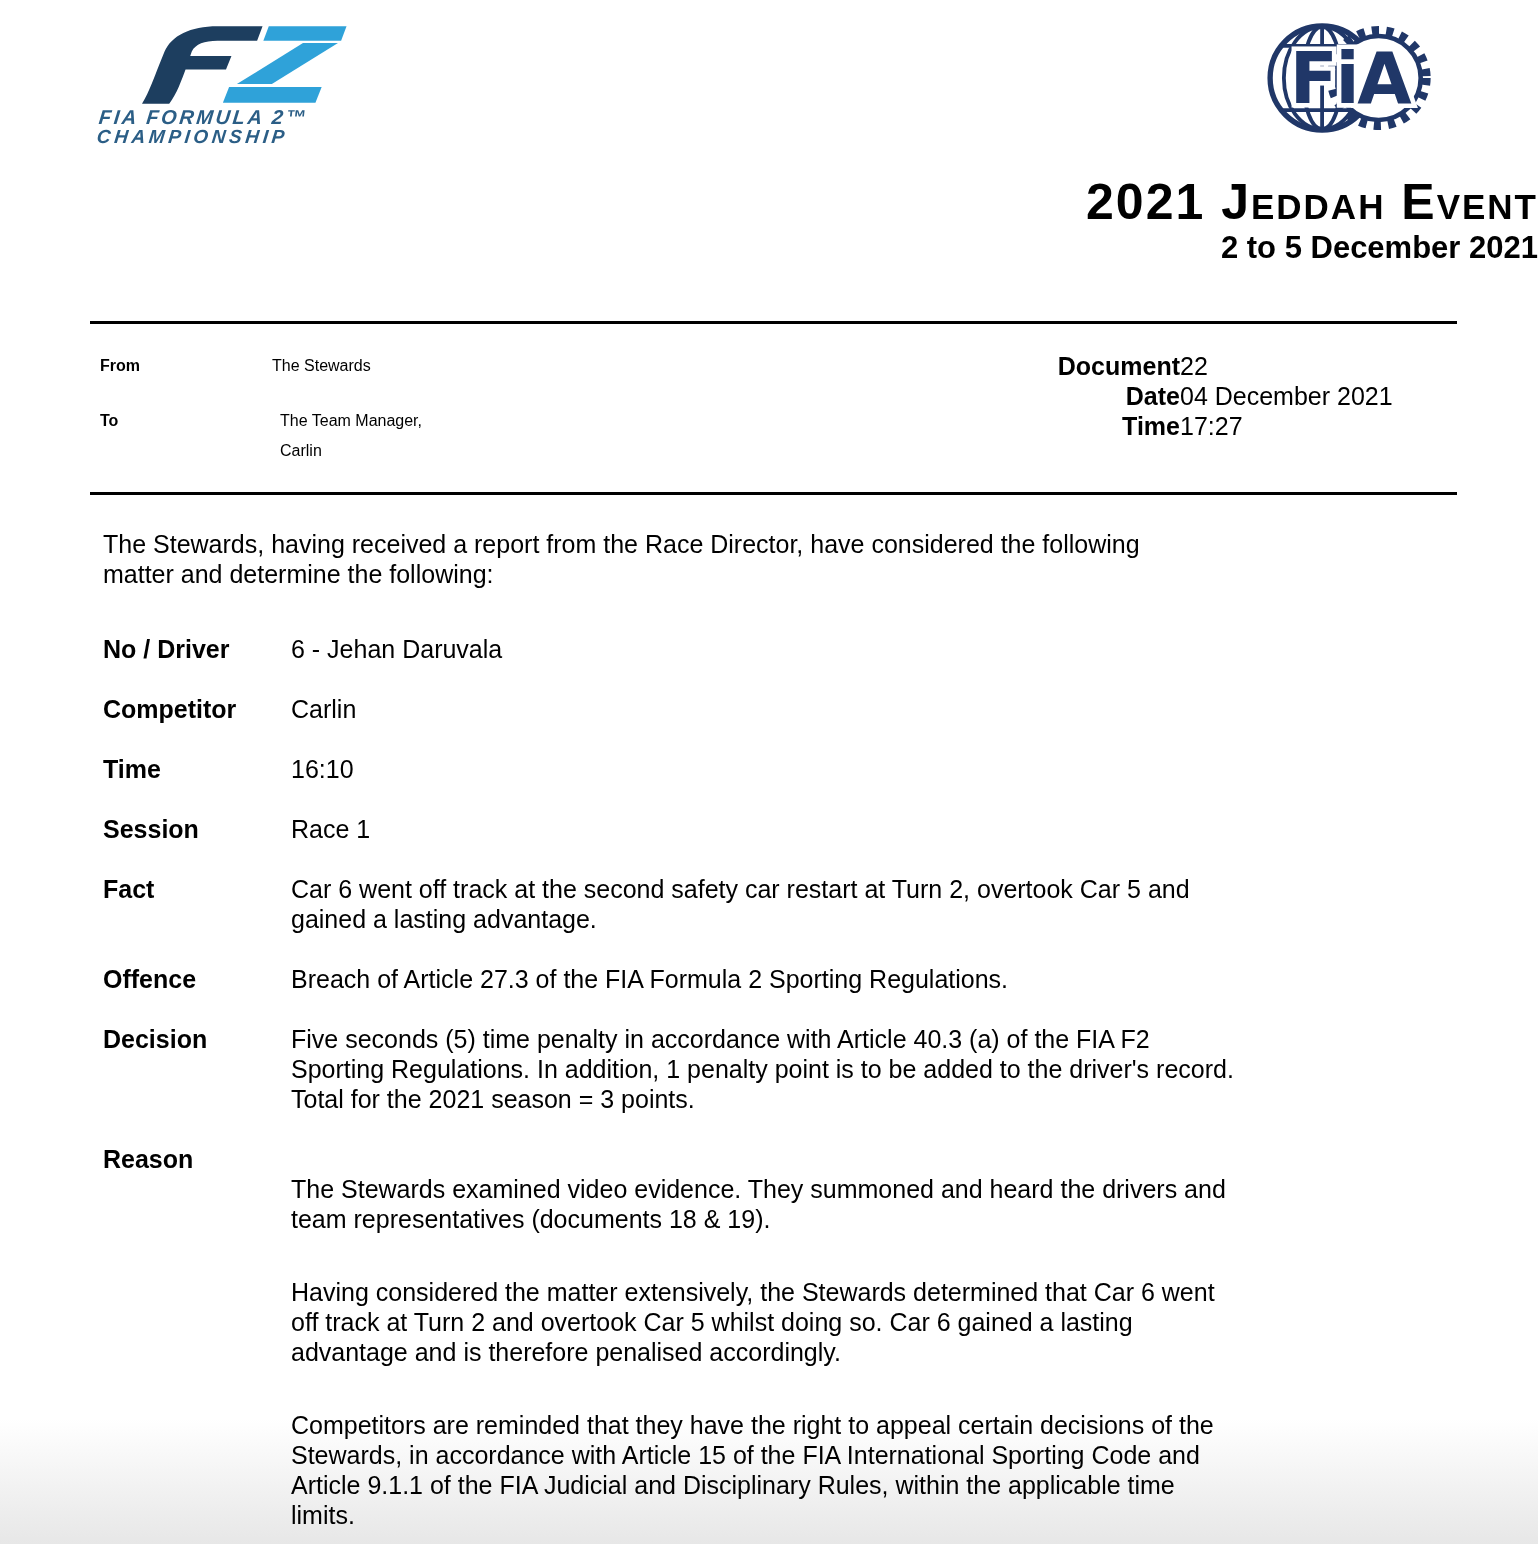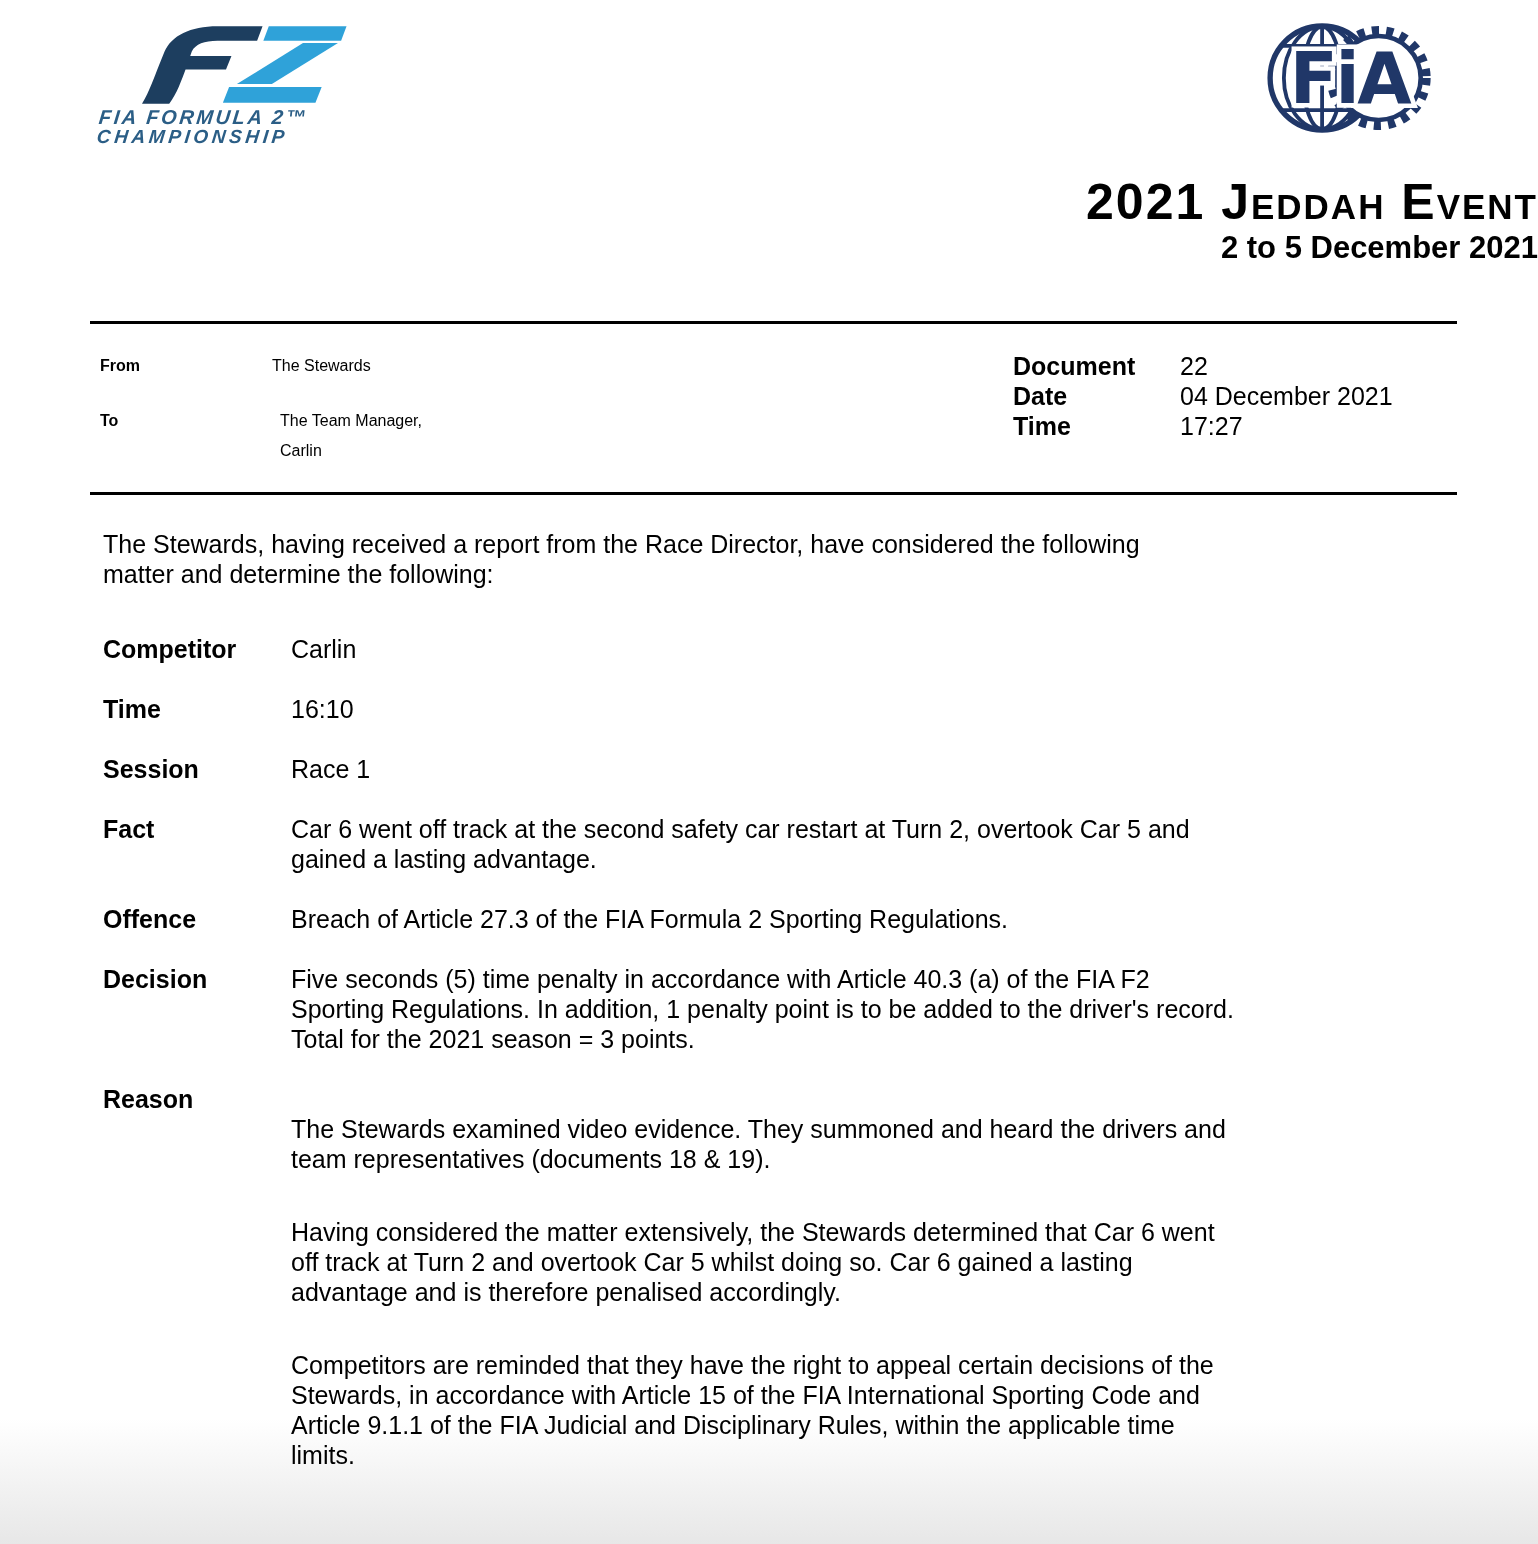--- a/index.html
+++ b/index.html
@@ -40,21 +40,21 @@
   .rule-1 { margin-top: 55px; }
   .rule-2 { margin-top: 0; }
 
   
   .meta { position: relative; padding: 27px 0 0 100px; min-height: 168px; box-sizing: border-box; }
   .m-row { display: flex; font-size: 16px; line-height: 30px; }
   .m-row + .m-row { margin-top: 25px; gap: 8px; }
   .m-label { width: 172px; flex-shrink: 0; font-weight: bold; }
   .m-value { white-space: pre-line; }
   .doc-info { position: absolute; left: 1013px; top: 27px; }
-  .d-row { display: flex; font-size: 25px; line-height: 30px; }
+  .d-row { display: flex; font-size: 25px; line-height: 30px; text-align: right; }
   .d-row + .d-row { }
   .d-label { width: 167px; flex-shrink: 0; font-weight: bold; }
 
   
   .intro {
     margin: 34px 100px 0 103px;
     font-size: 25px; line-height: 30px; white-space: pre-line;
   }
   .fields { margin: 45px 60px 0 103px; }
   .f-row { display: flex; font-size: 25px; line-height: 30px; margin-bottom: 30px; }
@@ -144,20 +144,24 @@
       </div>
     </div>
 
     <hr class="rule rule-2">
 
     <div class="intro">The Stewards, having received a report from the Race Director, have considered the following
 matter and determine the following:</div>
 
     <div class="fields">
 
+      <div class="f-row">
+        <div class="f-label">No / Driver</div>
+        <div class="f-value">6 - Jehan Daruvala</div>
+      </div>
 
       <div class="f-row">
         <div class="f-label">Competitor</div>
         <div class="f-value">Carlin</div>
       </div>
 
       <div class="f-row">
         <div class="f-label">Time</div>
         <div class="f-value">16:10</div>
       </div>

